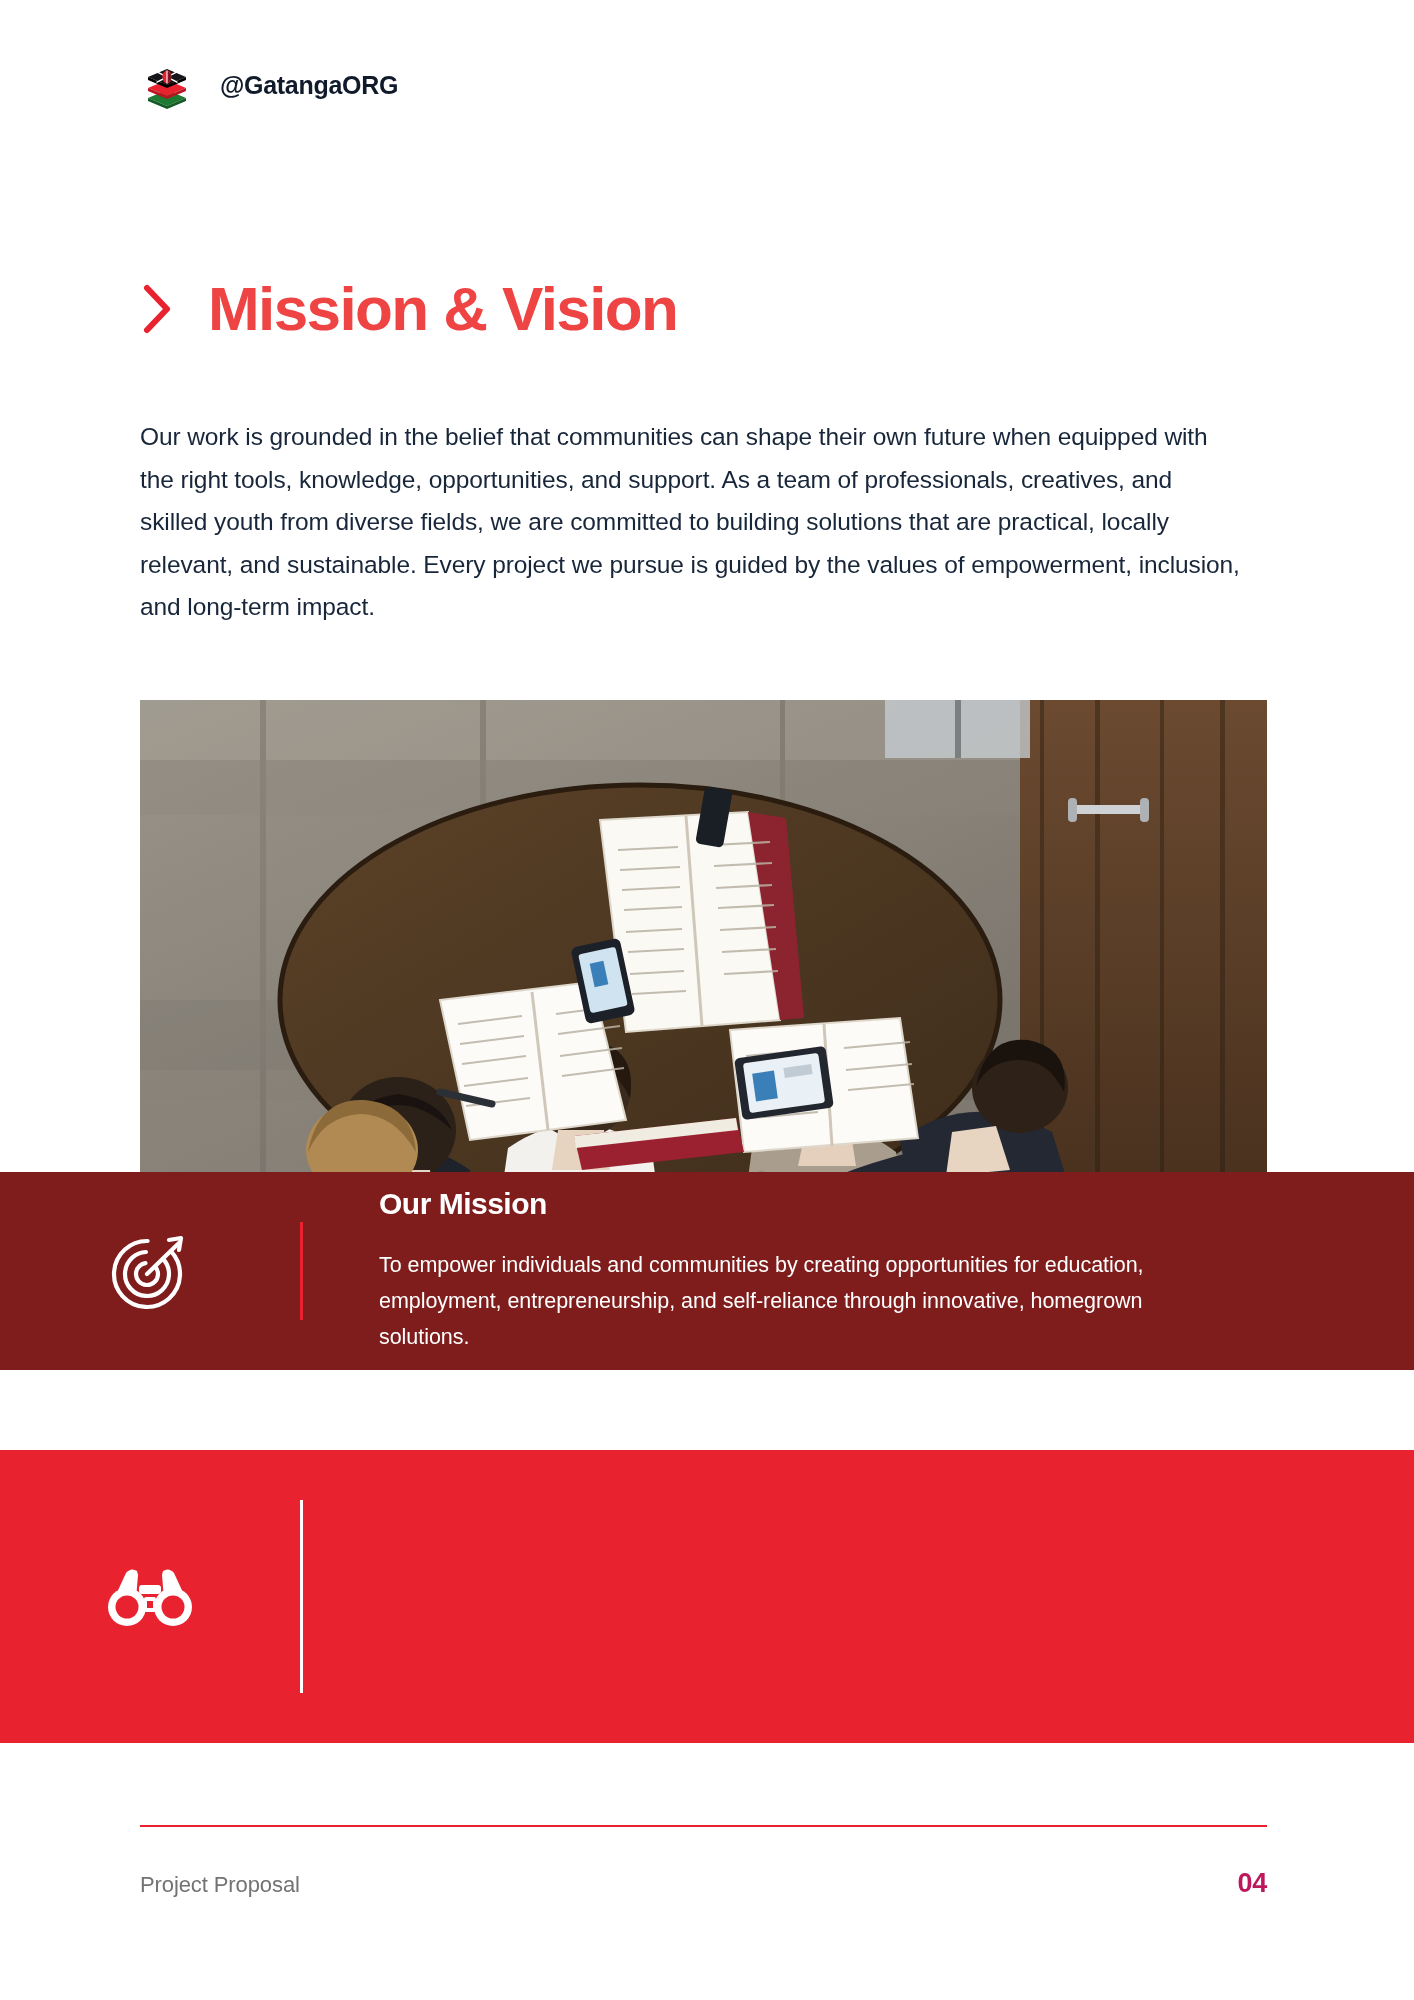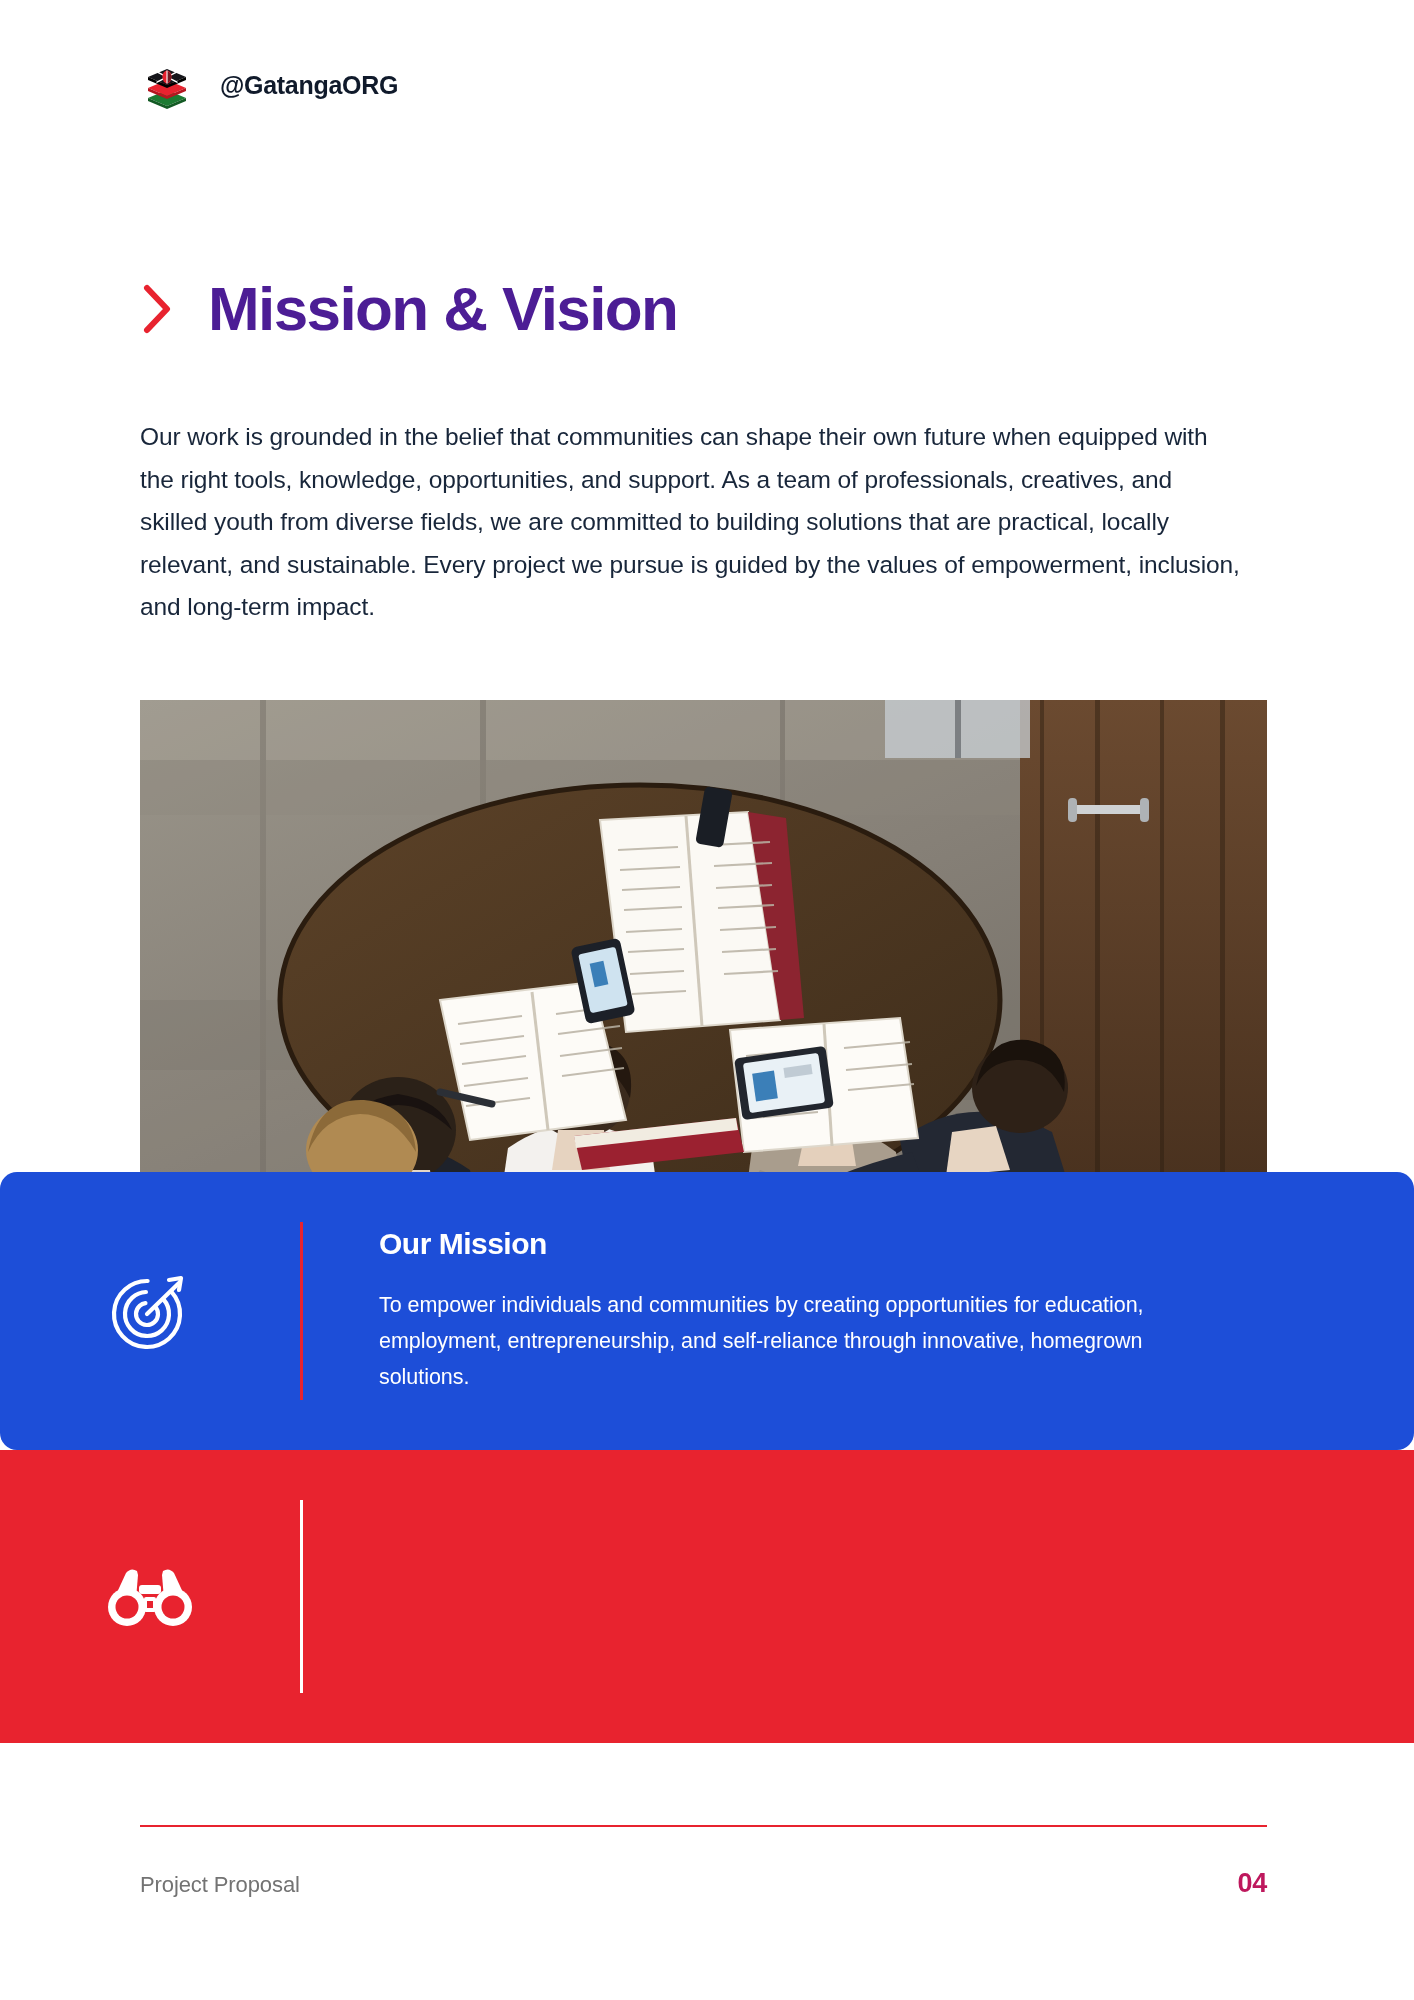--- a/index.html
+++ b/index.html
@@ -46,21 +46,21 @@
     top: 278px;
     left: 140px;
     display: flex;
     align-items: center;
     gap: 34px;
   }
   .chevron-icon { width: 34px; height: 54px; display: block; }
   .page-title {
     font-size: 62px;
     font-weight: 800;
-    color: #4c1d95;
+    color: #ef4444;
     letter-spacing: -1.6px;
     line-height: 1;
   }
 
   
   .intro {
     position: absolute;
     top: 416px;
     left: 140px;
     width: 1100px;
@@ -86,23 +86,22 @@
   
   .band {
     position: absolute;
     left: 0;
     width: 1414px;
     display: flex;
     align-items: center;
   }
   .band-mission {
     top: 1172px;
-    height: 278px;
-    background: #1d4ed8;
-    border-radius: 17px;
+    height: 198px;
+    background: #7f1d1d;
   }
   .band-vision {
     top: 1450px;
     height: 293px;
     background: #e8232f;
   }
 
   .band-icon-wrap {
     width: 300px;
     flex: 0 0 300px;

